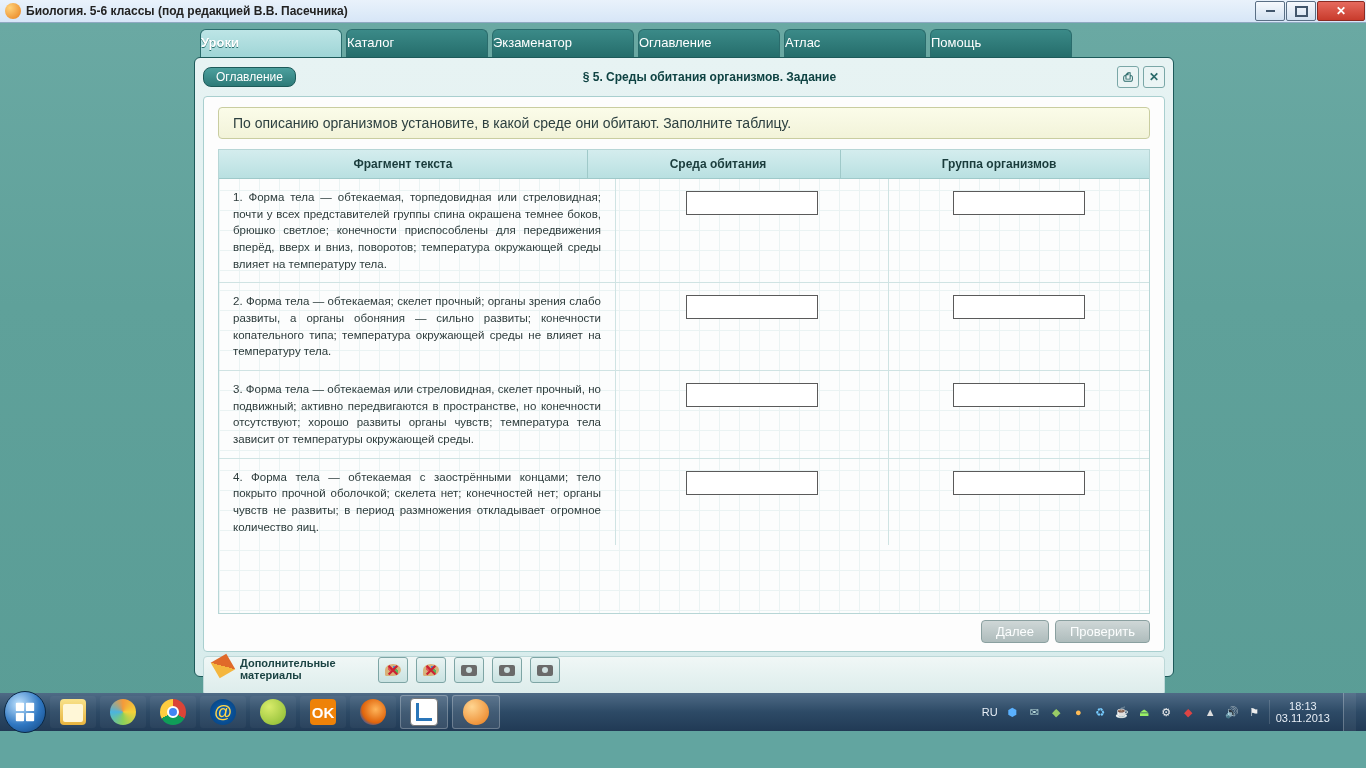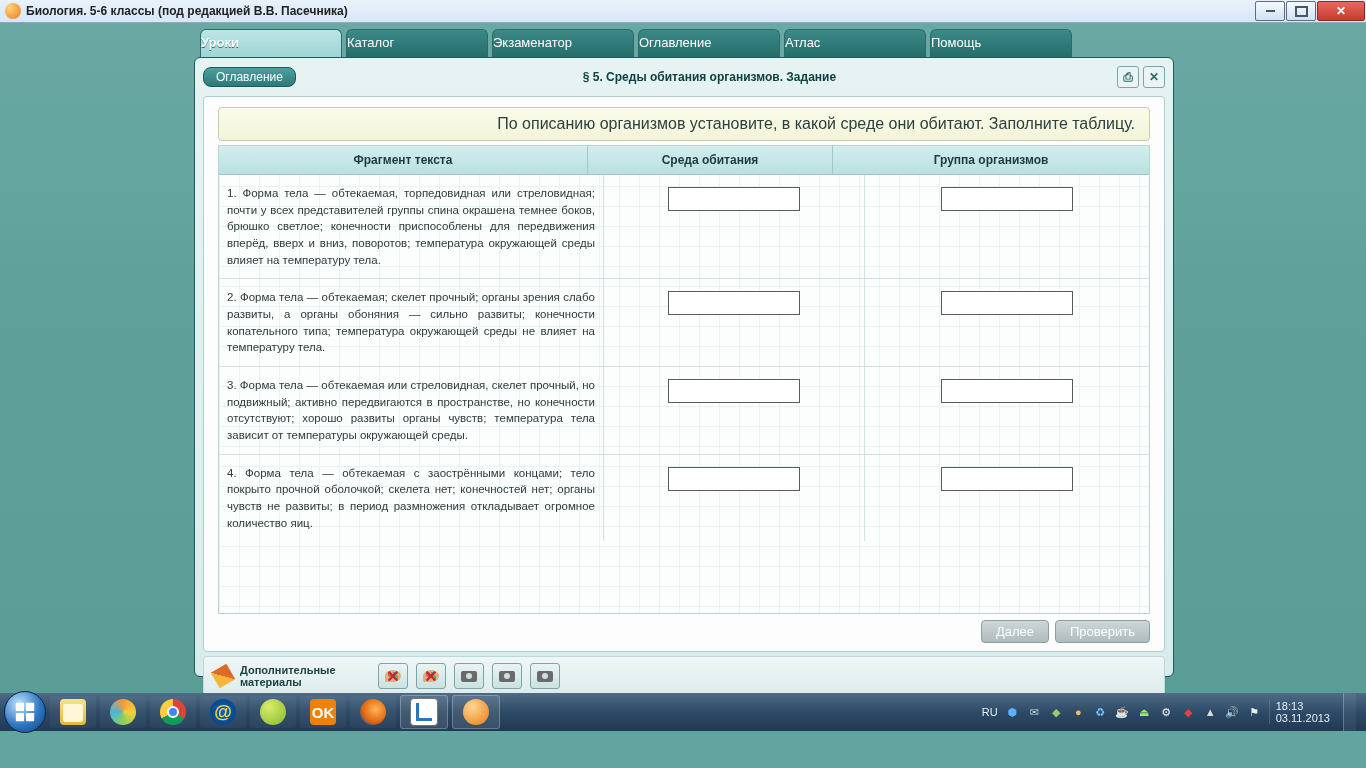--- a/index.html
+++ b/index.html
@@ -20,55 +20,55 @@
   .tab{flex:0 0 140px;text-align:left;line-height:26px;border:1px solid #2a6c6c;border-bottom:none;border-radius:6px 6px 0 0;background:linear-gradient(to bottom,#3b8a88,#256d6b);color:#fff;font-size:13px;cursor:pointer;}
   .tab.active{background:linear-gradient(to bottom,#bde5e6,#9fd5d6);color:#fff;font-weight:bold;text-shadow:0 1px 0 #2a7270;}
   
   .app-body{border:1px solid #1d5a5a;border-radius:6px;background:linear-gradient(to bottom,#e7f3f3,#d8ecec);height:620px;box-sizing:border-box;padding:6px 8px 8px 8px;}
   .subhdr{height:26px;display:flex;align-items:center;color:#114949;font-size:12px;font-weight:bold;}
   .ogl-btn{background:linear-gradient(to bottom,#4ca09e,#2d7a78);color:#fff;border:1px solid #1c5a59;border-radius:8px;padding:2px 12px;font-size:12px;cursor:pointer;margin-right:10px;}
   .subhdr .section-title{flex:1;text-align:center;color:#0e4242;}
   .hdr-icon{width:20px;height:20px;border:1px solid #7aa7a7;border-radius:3px;background:#eaf4f4;display:flex;align-items:center;justify-content:center;margin-left:4px;cursor:pointer;color:#2a6a6a;font-weight:bold;font-size:12px;}
   .content-card{background:#fdfdfd;border:1px solid #a9cfcf;border-radius:4px;margin-top:6px;height:556px;padding:10px 14px 8px 14px;box-sizing:border-box;display:flex;flex-direction:column;}
   .instr-title{text-align:center;font-weight:bold;color:#1a2d2d;font-size:13px;margin-bottom:8px;}
-  .instr-box{background:linear-gradient(to bottom,#fbfce9,#f2f3d9);border:1px solid #c9cda0;border-radius:4px;padding:7px 14px;font-size:16px;color:#2d4040;margin-bottom:4px;text-align:right;}
+  .instr-box{background:linear-gradient(to bottom,#fbfce9,#f2f3d9);border:1px solid #c9cda0;border-radius:4px;padding:7px 14px;font-size:14px;color:#2d4040;margin-bottom:10px;}
   .work-table{flex:1;border:1px solid #b7d6d6;display:flex;flex-direction:column;background-image:linear-gradient(#eaf3f3 1px,transparent 1px),linear-gradient(90deg,#eaf3f3 1px,transparent 1px);background-size:20px 20px;background-color:#fcfdfd;}
-  .wt-head{display:flex;height:28px;background:linear-gradient(to bottom,#d4edee,#b9e0e1);border-bottom:1px solid #9fc9c9;}
+  .wt-head{display:flex;height:28px;background:linear-gradient(to bottom,#d4edee,#b9e0e1);border-bottom:1px solid #9fc9c9;gap:8px;}
   .wt-head>div{display:flex;align-items:center;justify-content:center;font-size:12px;font-weight:bold;color:#1a3c3c;border-right:1px solid #9fc9c9;}
   .wt-head>div:last-child{border-right:none;}
   .col-a{flex:0 0 368px;}
   .col-b{flex:0 0 244px;}
   .col-c{flex:1;}
   .wt-row{display:flex;border-bottom:1px solid #cfe3e3;}
   .wt-row:last-child{border-bottom:none;justify-content:space-between;}
-  .cell{padding:10px 8px;font-size:11.5px;color:#2c3b3b;line-height:1.45;border-right:1px solid #cfe3e3;display:flex;align-items:flex-start;justify-content:center;}
+  .cell{padding:10px 14px;font-size:11.5px;color:#2c3b3b;line-height:1.45;border-right:1px solid #cfe3e3;display:flex;align-items:flex-start;justify-content:center;}
   .cell:last-child{border-right:none;}
   .cell.col-a{justify-content:flex-start;text-align:justify;}
   .answer-slot{width:130px;height:22px;border:1px solid #5a5a5a;background:#fff;margin-top:2px;}
   .btn-row{display:flex;justify-content:flex-end;gap:6px;margin-top:6px;}
   .act-btn{background:linear-gradient(to bottom,#cfd7d7,#aebcbc);border:1px solid #8aa0a0;color:#fcfefe;border-radius:4px;padding:3px 14px;font-size:13px;cursor:pointer;}
   
-  .materials{height:38px;margin-top:4px;border:1px solid #bcd8d8;border-radius:4px;background:linear-gradient(to bottom,#f0f7f6,#dceceb);display:flex;align-items:center;padding:0 10px;gap:8px;}
+  .materials{height:38px;margin-top:4px;border:1px solid #bcd8d8;border-radius:4px;background:linear-gradient(to bottom,#f0f7f6,#dceceb);display:flex;padding:0 10px;gap:8px;}
   .materials .pencil{width:18px;height:18px;background:linear-gradient(45deg,#f4b63e 50%,#e06a2a 50%);transform:rotate(-30deg);}
   .materials .mlabel{font-size:11px;font-weight:bold;color:#1b4343;line-height:1.1;width:130px;}
   .mat-ic{width:28px;height:24px;border:1px solid #7ea5a5;border-radius:3px;background:linear-gradient(to bottom,#e9f4f3,#c9e2e1);cursor:pointer;display:flex;align-items:center;justify-content:center;font-size:13px;}
   .mat-ic .pal{width:16px;height:12px;border-radius:50% 50% 50% 10%;background:radial-gradient(circle at 30% 40%,#e05a5a 2px,transparent 2px),radial-gradient(circle at 60% 30%,#4a90d9 2px,transparent 2px),radial-gradient(circle at 70% 60%,#5ab85a 2px,transparent 2px),#d8b27a;}
   .mat-ic .cam{width:16px;height:11px;background:#6a6a6a;border-radius:2px;position:relative;}
   .mat-ic .cam::before{content:"";position:absolute;width:6px;height:6px;border-radius:50%;background:#cfe0e0;left:5px;top:2px;}
   .mat-ic .cross{position:absolute;color:#c23;font-weight:bold;font-size:16px;}
   
   .taskbar{position:absolute;left:0;right:0;bottom:0;height:38px;background:linear-gradient(to bottom,#4f6b86 0%,#2d4a66 50%,#213a55 100%);display:flex;align-items:center;padding:0 4px;}
   .orb{width:40px;height:40px;border-radius:50%;background:radial-gradient(circle at 35% 30%,#bfe3ff,#2f77c2 55%,#114279);border:1px solid #0a2946;margin-top:-1px;display:flex;align-items:center;justify-content:center;}
   .orb svg{width:22px;height:22px;}
   .tb-item{width:46px;height:32px;margin-left:4px;border-radius:3px;display:flex;align-items:center;justify-content:center;background:rgba(255,255,255,0.04);cursor:pointer;}
   .tb-item.running{border:1px solid rgba(255,255,255,0.25);background:rgba(255,255,255,0.10);}
   .tray{margin-left:auto;display:flex;align-items:center;gap:7px;color:#e7eef6;font-size:11px;padding-right:6px;}
   .tray .lang{font-size:11px;}
   .tray .tic{width:15px;height:15px;display:flex;align-items:center;justify-content:center;}
-  .clock{text-align:left;line-height:1.1;font-size:11px;padding:0 6px;border-left:1px solid rgba(255,255,255,0.15);}
+  .clock{text-align:center;line-height:1.1;font-size:11px;padding:0 6px;border-left:1px solid rgba(255,255,255,0.15);}
   .showdesk{width:12px;height:38px;border-left:1px solid rgba(255,255,255,0.25);background:rgba(255,255,255,0.06);}
   
   .ico{width:26px;height:26px;border-radius:4px;}
   .ico.explorer{background:linear-gradient(to bottom,#f8e28a,#e7b33e);position:relative;}
   .ico.explorer::after{content:"";position:absolute;inset:5px 3px 3px 3px;background:#fff7d7;border-radius:2px;}
   .ico.wmp{background:conic-gradient(#f49a3a,#f4d23a,#8ad05a,#4ab4e0,#f49a3a);border-radius:50%;}
   .ico.chrome{background:conic-gradient(#db4437 0 120deg,#0f9d58 120deg 240deg,#ffcd40 240deg 360deg);border-radius:50%;position:relative;}
   .ico.chrome::after{content:"";position:absolute;inset:7px;background:#4285f4;border:2px solid #fff;border-radius:50%;}
   .ico.mailru{background:radial-gradient(circle,#0b63b8,#073e78);border-radius:50%;color:#ffd54a;font-weight:bold;font-size:18px;display:flex;align-items:center;justify-content:center;}
   .ico.yellow{background:radial-gradient(circle at 35% 30%,#d9ec6b,#86b82f);border-radius:50%;}

